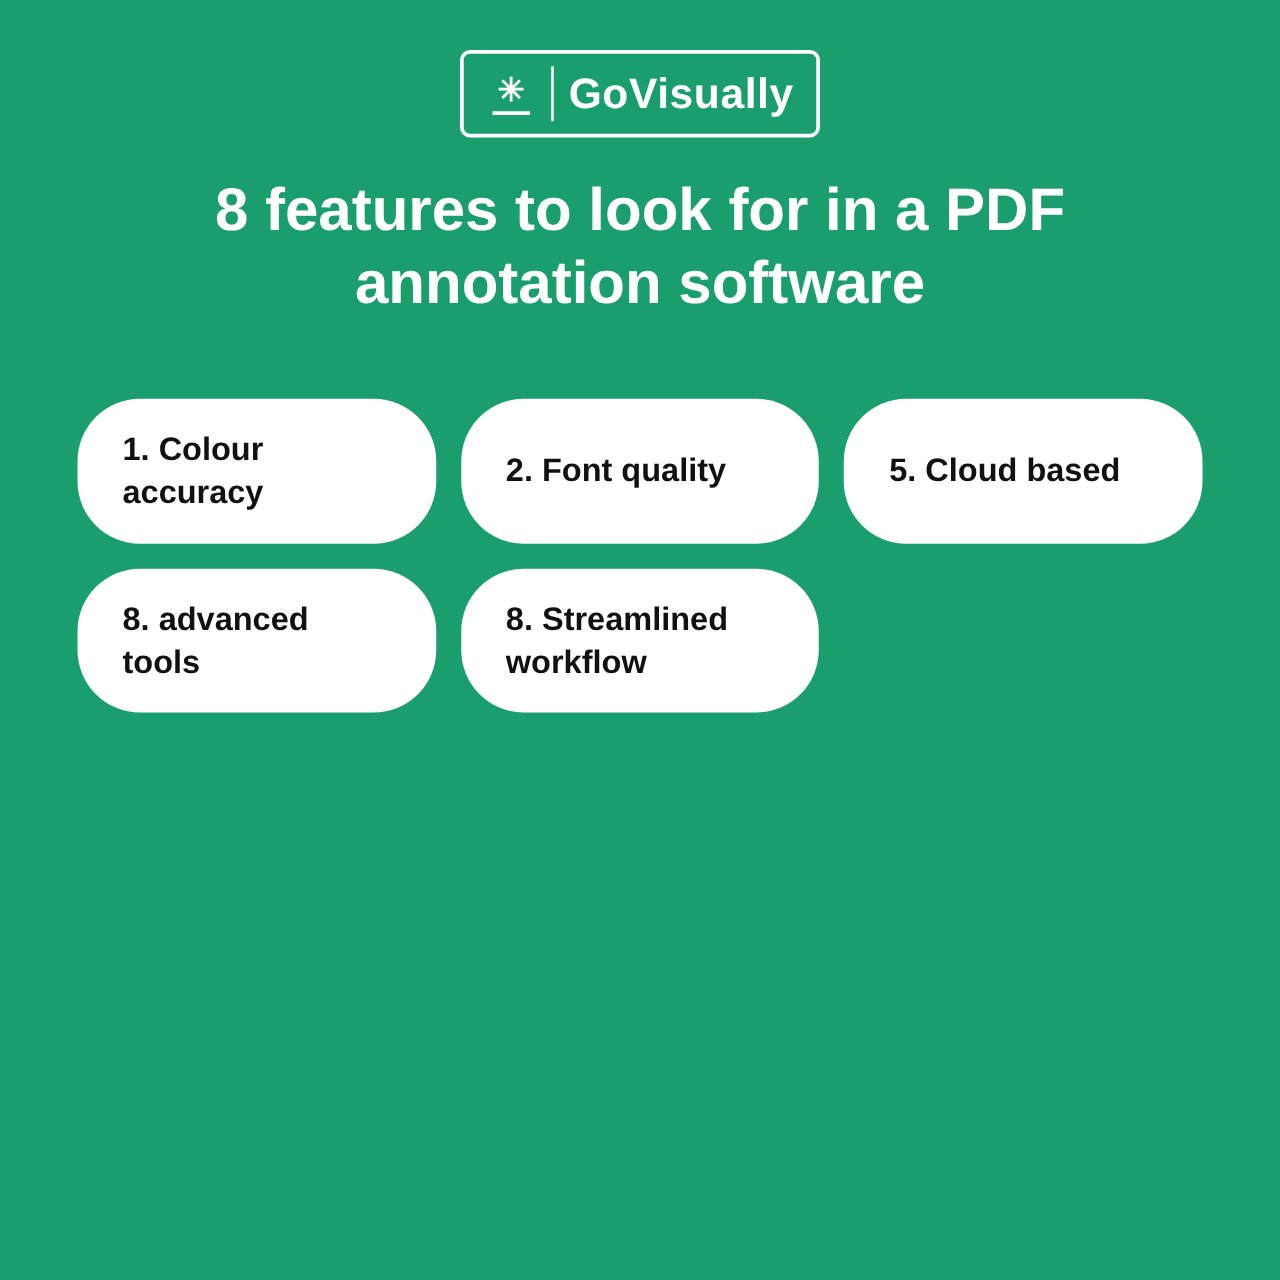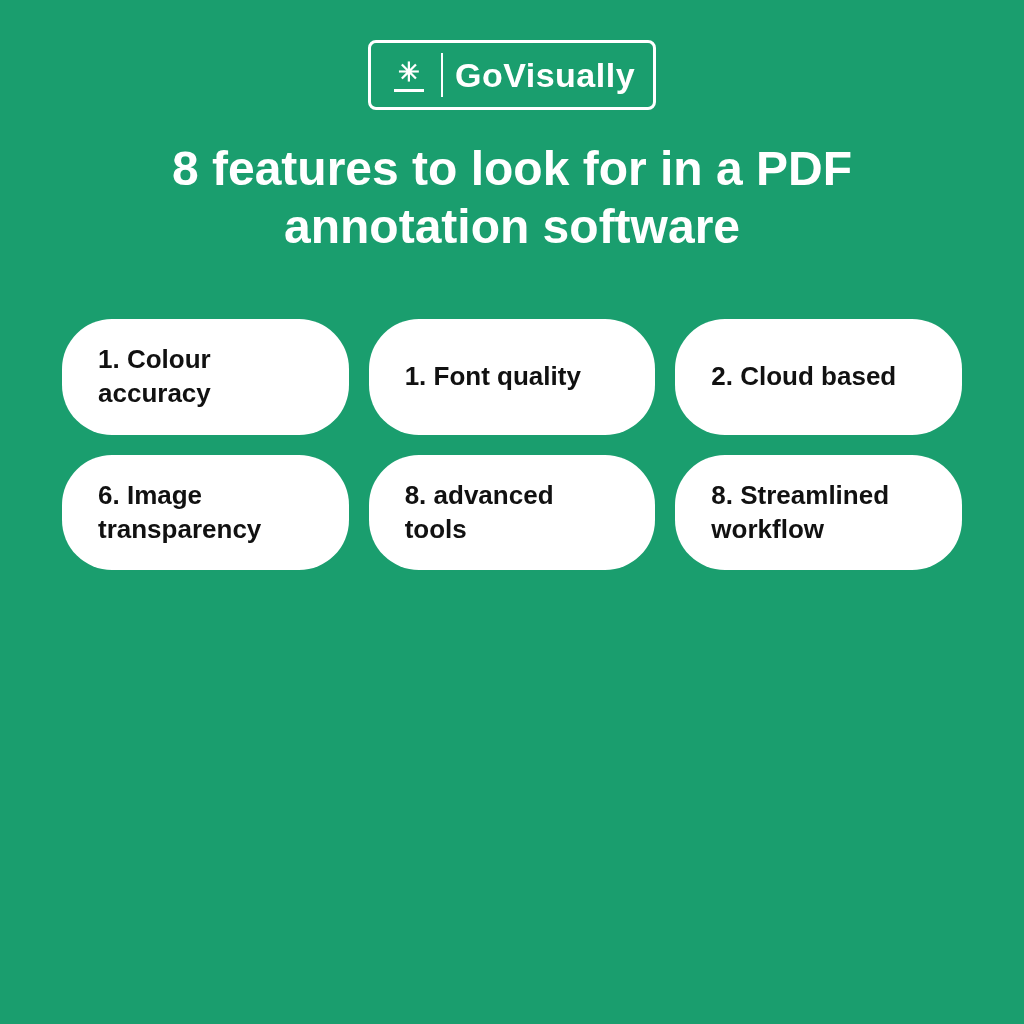--- a/index.html
+++ b/index.html
@@ -131,27 +131,24 @@
     <span class="logo-text">GoVisually</span>
   </div>
 
   <h1 class="main-title">8 features to look for in a PDF annotation software</h1>
 
   <div class="grid">
   <div class="feature-card">
         <span>1.  Colour accuracy</span>
       </div>
       <div class="feature-card">
-        <span>1.  Font quality</span>
+        <span>2.  Font quality</span>
       </div>
       <div class="feature-card">
-        <span>2.  Cloud based</span>
-      </div>
-      <div class="feature-card">
-        <span>6.  Image transparency</span>
+        <span>5.  Cloud based</span>
       </div>
       <div class="feature-card">
         <span>8.  advanced tools</span>
       </div>
       <div class="feature-card">
         <span>8.  Streamlined workflow</span>
       </div>
     </div>
 
 

